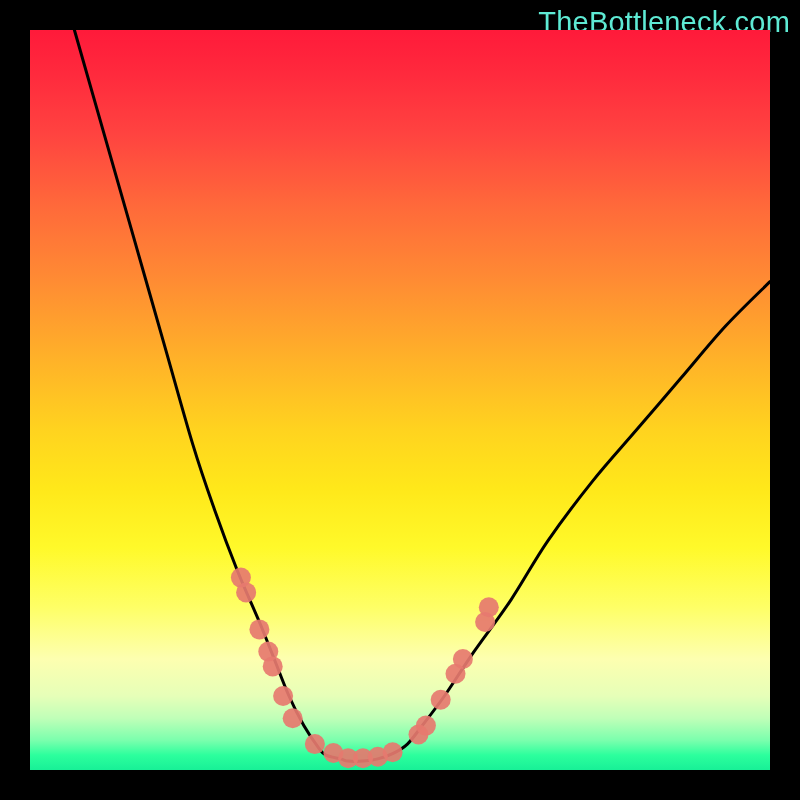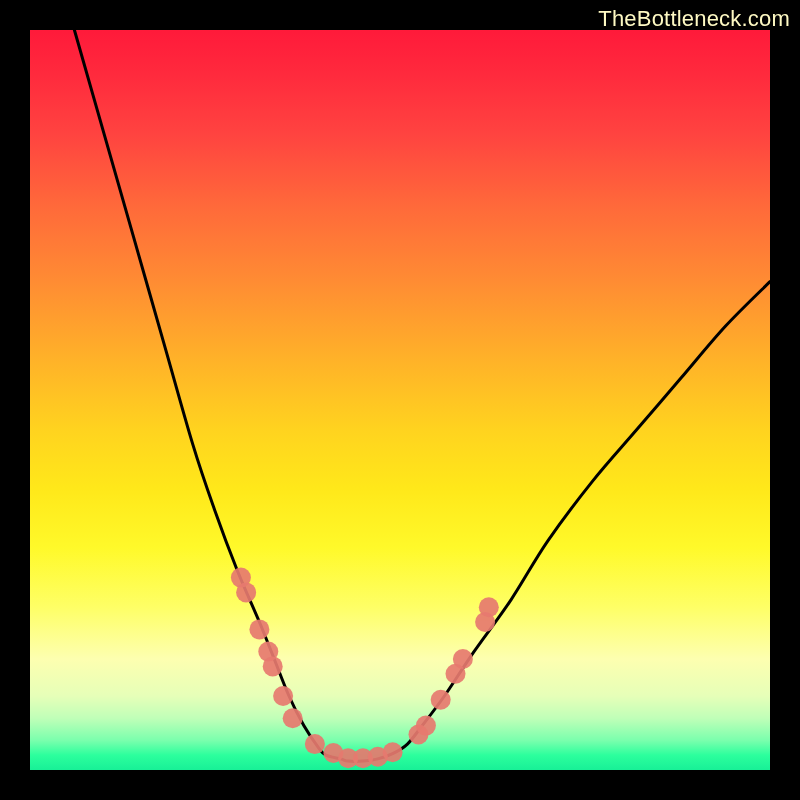--- a/index.html
+++ b/index.html
@@ -41,22 +41,22 @@
       #c0ffb8 93%,
       #7affad 96%,
       #2cff9d 98%,
       #18f097 100%
     );
   }
   .watermark {
     position: absolute;
     top: 6px;
     right: 10px;
-    color: #fef9c3;
-    font-size: 22px;
+    color: #5eead4;
+    font-size: 29px;
     letter-spacing: 0.2px;
     user-select: none;
   }
   svg.curve {
     position: absolute;
     left: 0;
     top: 0;
     width: 740px;
     height: 740px;
     overflow: visible;

